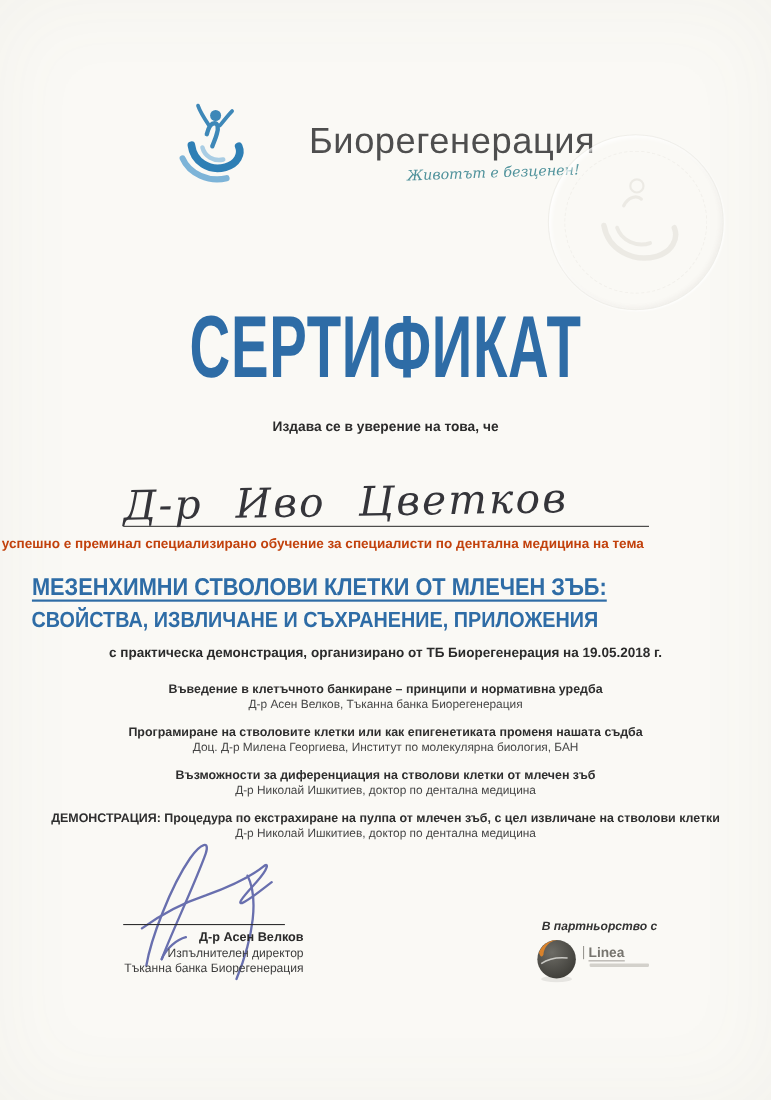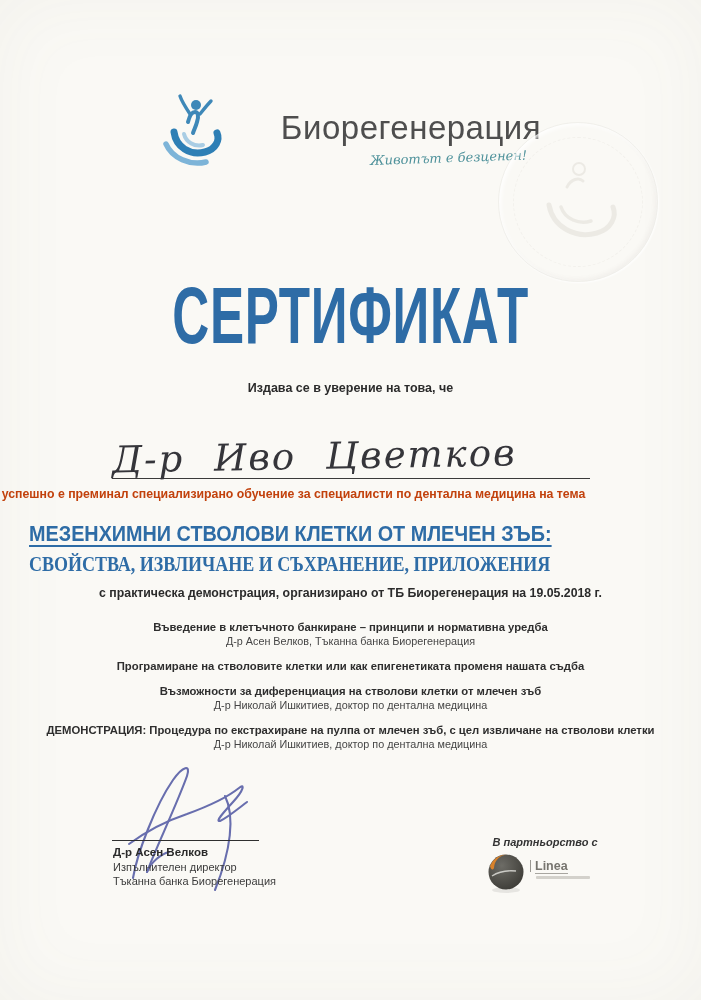--- a/index.html
+++ b/index.html
@@ -83,42 +83,42 @@
   .topic-line1,.topic-line2{
     position:absolute;left:0;width:701px;text-align:left;
     color:#2e6ca6;font-weight:700;white-space:nowrap;
   }
   .topic-line1{top:521px;font-size:22px;}
   .topic-line1 span{
     display:inline-block;transform:scaleX(.9);transform-origin:center;
     text-decoration:underline;text-underline-offset:4px;
     text-decoration-thickness:2px;
   }
-  .topic-line2{top:553px;font-size:20px;font-family:Liberation Serif, serif;}
+  .topic-line2{top:553px;font-size:20px;}
   .topic-line2 span{display:inline-block;transform:scaleX(.9);transform-origin:center;}
   .topic-details{
     position:absolute;top:586px;left:0;width:701px;text-align:center;
     font-size:12.3px;font-weight:700;color:#2b2b2b;
   }
 
   
   .agenda{position:absolute;top:620px;left:0;width:701px;text-align:center;}
   .agenda-item{margin-bottom:11px;}
   .agenda-title{font-size:11.3px;font-weight:700;color:#2e2e2e;line-height:14px;}
   .agenda-speaker{
     font-size:10.8px;color:#454545;line-height:13px;margin-top:1px;
   }
 
   
   .signature-svg{position:absolute;left:103px;top:758px;}
   .sig-line{
     position:absolute;left:112px;top:840px;width:147px;
     border-top:1.5px solid #2f2f2f;
   }
-  .signatory{position:absolute;left:113px;top:845px;text-align:left;}
+  .signatory{position:absolute;left:113px;top:845px;text-align:right;}
   .signatory-name{font-size:11.5px;font-weight:700;color:#2a2a2a;line-height:15px;}
   .signatory-role,.signatory-org{font-size:11px;color:#3c3c3c;line-height:14px;}
 
   
   .partner-label{
     position:absolute;left:470px;top:836px;width:150px;text-align:center;
     font-size:11px;font-style:italic;font-weight:600;color:#333;
   }
   .linea-sphere{position:absolute;left:486px;top:852px;}
   .linea-wordmark{
@@ -181,20 +181,21 @@
   </div>
   <div class="topic-details">с практическа демонстрация, организирано от ТБ Биорегенерация на 19.05.2018 г.</div>
 
   <div class="agenda">
     <div class="agenda-item">
       <div class="agenda-title">Въведение в клетъчното банкиране – принципи и нормативна уредба</div>
       <div class="agenda-speaker">Д-р Асен Велков, Тъканна банка Биорегенерация</div>
     </div>
     <div class="agenda-item">
       <div class="agenda-title">Програмиране на стволовите клетки или как епигенетиката променя нашата съдба</div>
+      <div class="agenda-speaker">Доц. Д-р Милена Георгиева, Институт по молекулярна биология, БАН</div>
     </div>
     <div class="agenda-item">
       <div class="agenda-title">Възможности за диференциация на стволови клетки от млечен зъб</div>
       <div class="agenda-speaker">Д-р Николай Ишкитиев, доктор по дентална медицина</div>
     </div>
     <div class="agenda-item">
       <div class="agenda-title">ДЕМОНСТРАЦИЯ: Процедура по екстрахиране на пулпа от млечен зъб, с цел извличане на стволови клетки</div>
       <div class="agenda-speaker">Д-р Николай Ишкитиев, доктор по дентална медицина</div>
     </div>
   </div>

